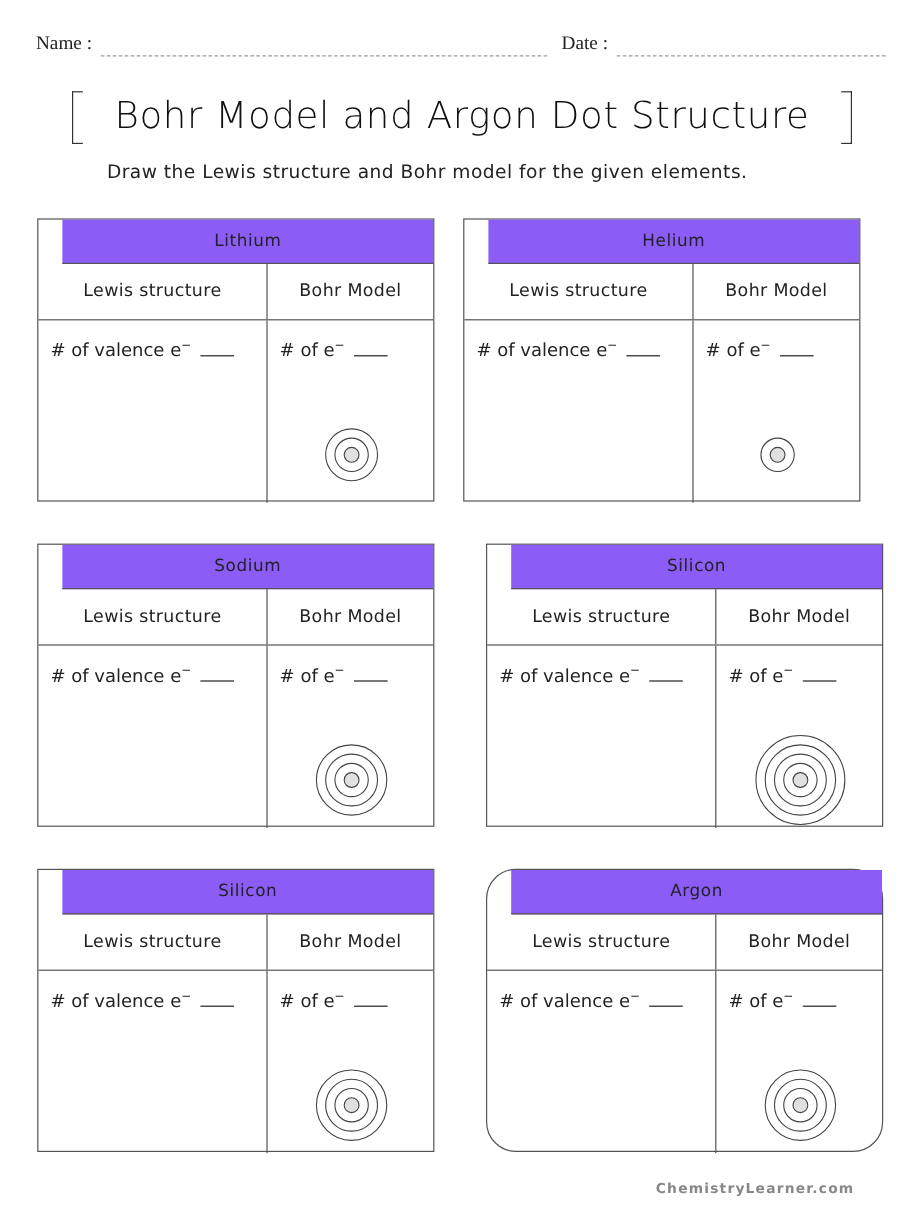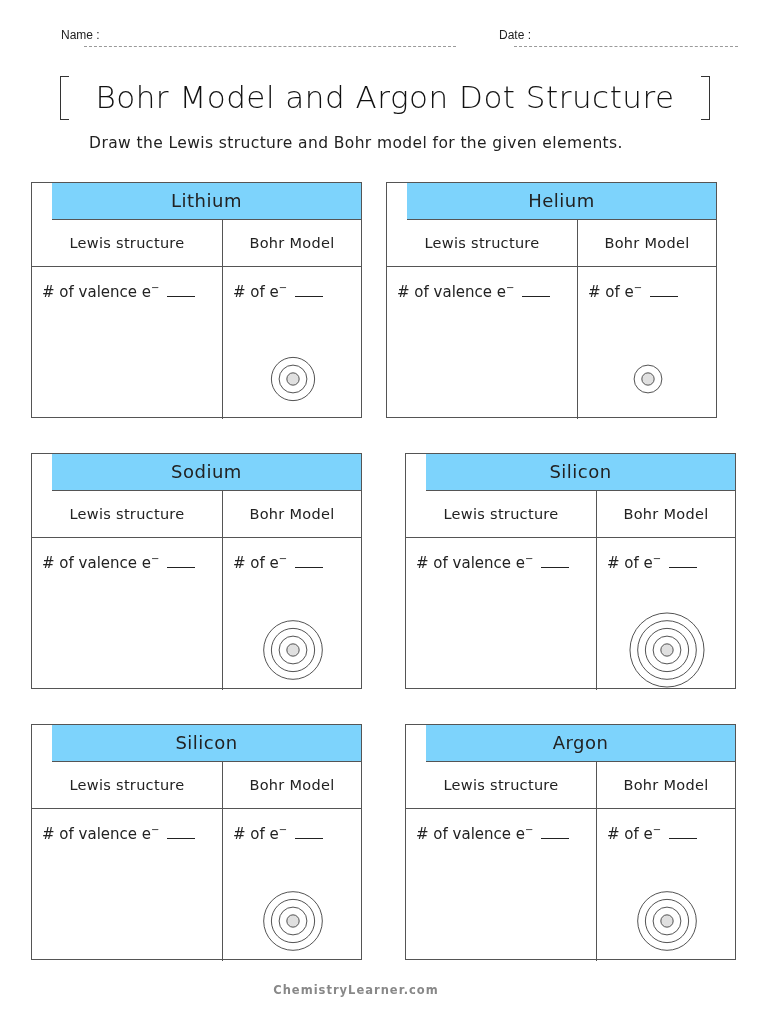--- a/index.html
+++ b/index.html
@@ -1,38 +1,38 @@
 <!DOCTYPE html>
 <html><head>
 <meta charset="utf-8">
 <style>
   html, body { margin:0; padding:0; background:#ffffff; }
   body { width:768px; height:1024px; position:relative; overflow:hidden; font-family:"DejaVu Sans", sans-serif; color:#222; }
-  .hdr-label { position:absolute; top:28px; font-family:Liberation Sans, sans-serif; font-size:12px; color:#222;margin-left:31px; }
+  .hdr-label { position:absolute; top:28px; font-family:Liberation Serif, serif; font-size:16px; color:#222; }
   .dash { position:absolute; top:46px; height:0; border-top:1.5px dashed #9a9a9a; }
   .title { position:absolute; top:72px; left:60px; width:650px; height:50px; text-align:center; font-size:31px; letter-spacing:0.5px; color:#111; font-weight:300; }
   .title .br { position:absolute; top:4px; width:8px; height:42px; border:1.3px solid #333; }
   .title .br.l { left:0; border-right:none; }
   .title .br.r { right:0; border-left:none; }
   .title span.t { display:inline-block; line-height:50px; }
   .subtitle { position:absolute; top:134px; left:0; width:712px; text-align:center; font-size:15.5px; color:#222; letter-spacing:0.4px; }
   .card { position:absolute; width:331px; height:236px; border:1.3px solid #555; box-sizing:border-box; }
-  .card .name { height:36px; background:#7dd3fc; border-bottom:1.3px solid #555; text-align:center; line-height:36px; font-size:18px; color:#222; letter-spacing:0.5px;margin-left:20px; }
+  .card .name { height:36px; background:#8b5cf6; border-bottom:1.3px solid #555; text-align:center; line-height:36px; font-size:14px; color:#222; letter-spacing:0.5px;margin-left:20px; }
   .card .cols { display:flex; height:46px; border-bottom:1.3px solid #555; }
   .card .cols div { line-height:46px; text-align:center; font-size:14.5px; color:#222; letter-spacing:0.3px; }
   .card .c1 { width:190px; border-right:1.3px solid #555; }
   .card .c2 { flex:1; }
   .card .body { display:flex; height:152px; }
   .card .b1 { width:190px; border-right:1.3px solid #555; position:relative; }
   .card .b2 { flex:1; position:relative; }
   .q { position:absolute; top:15px; left:10px; font-size:15px; color:#222; white-space:nowrap; }
   .blank { display:inline-block; width:28px; border-bottom:1.3px solid #222; margin-left:8px; height:14px; vertical-align:baseline; }
   .sup { font-size:10px; vertical-align:super; }
   .bohr { position:absolute; left:0; right:0; top:44px; bottom:0; }
-  .footer { position:absolute; top:983px; left:0; width:712px; text-align:center; font-size:11.5px; font-weight:bold; color:#888; letter-spacing:1px; }
+  .footer { position:absolute; top:983px; left:0; width:712px; text-align:right; font-size:11.5px; font-weight:bold; color:#888; letter-spacing:1px; }
 </style>
 </head>
 <body>
 
 <span class="hdr-label" style="left:30px;">Name :</span>
 <div class="dash" style="left:84px;width:372px;"></div>
 <span class="hdr-label" style="left:468px;">Date :</span>
 <div class="dash" style="left:514px;width:224px;"></div>
 
 <div class="title">
@@ -149,21 +149,21 @@
             <svg width="140" height="108" viewBox="0 0 140 140" style="position:absolute;left:0;top:0;">
               <circle cx="70" cy="70" r="38" fill="none" stroke="#444" stroke-width="1.2"></circle>
               <circle cx="70" cy="70" r="28" fill="none" stroke="#444" stroke-width="1.2"></circle>
               <circle cx="70" cy="70" r="18" fill="none" stroke="#444" stroke-width="1.2"></circle>
               <circle cx="70" cy="70" r="8" fill="#e0e0e0" stroke="#444" stroke-width="1.2"></circle>
             </svg>
           </div>
         </div>
       </div>
     </div>
-    <div class="card" style="left: 405px; top: 724px;">
+    <div class="card" style="left: 405px; top: 724px; border-radius: 25px;">
       <div class="name">Argon</div>
       <div class="cols">
         <div class="c1">Lewis structure</div>
         <div class="c2">Bohr Model</div>
       </div>
       <div class="body">
         <div class="b1">
           <div class="q"><span># of valence e</span><span class="sup">−</span><span class="blank"></span></div>
         </div>
         <div class="b2">

